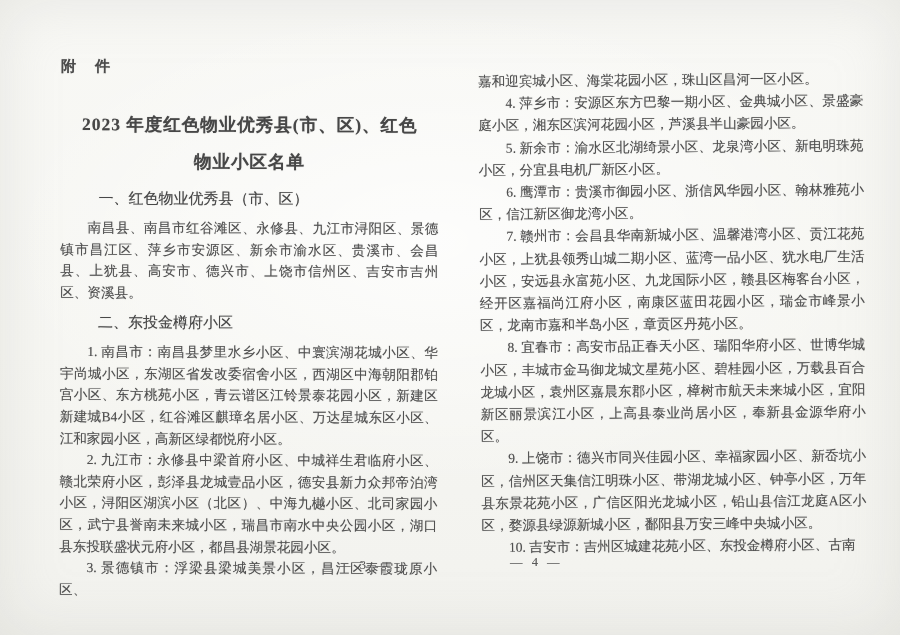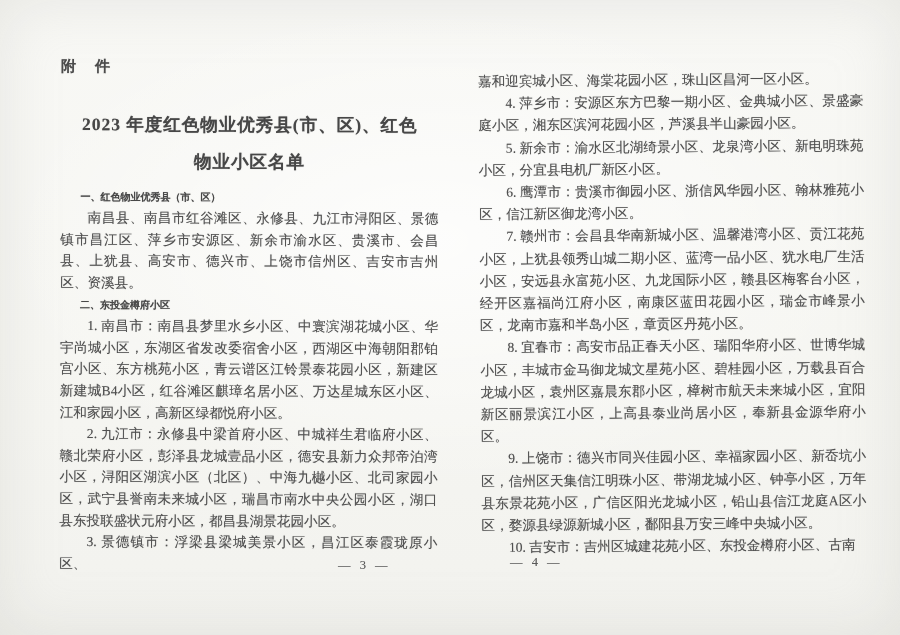--- a/index.html
+++ b/index.html
@@ -21,21 +21,21 @@
   .attach{
     font-size:15px;font-weight:bold;letter-spacing:2px;line-height:21.6px;
     color:#4a4a4a;text-shadow:0 0 .7px rgba(80,80,80,.5);
   }
   .title{
     margin:28px 8px 6px 8px;text-align:center;font-weight:bold;
     font-size:17.5px;line-height:37px;letter-spacing:1px;color:#474747;
     text-shadow:0 0 .8px rgba(70,70,70,.55);
   }
   .h-sec{
-    margin:0;font-weight:bold;font-size:10px;line-height:21.6px;
+    margin:8px;font-weight:normal;font-size:15px;line-height:21.6px;
     text-indent:2em;color:#484848;text-shadow:0 0 .7px rgba(70,70,70,.5);
   }
   .para{
     margin:0;font-size:13.6px;line-height:21.6px;text-indent:2em;
     text-align:justify;color:#505050;
     text-shadow:0 0 .7px rgba(90,90,90,.5);
   }
   .col-right .para{line-height:22.2px;}
   .para.cont{text-indent:0;}
   .pagenum{

